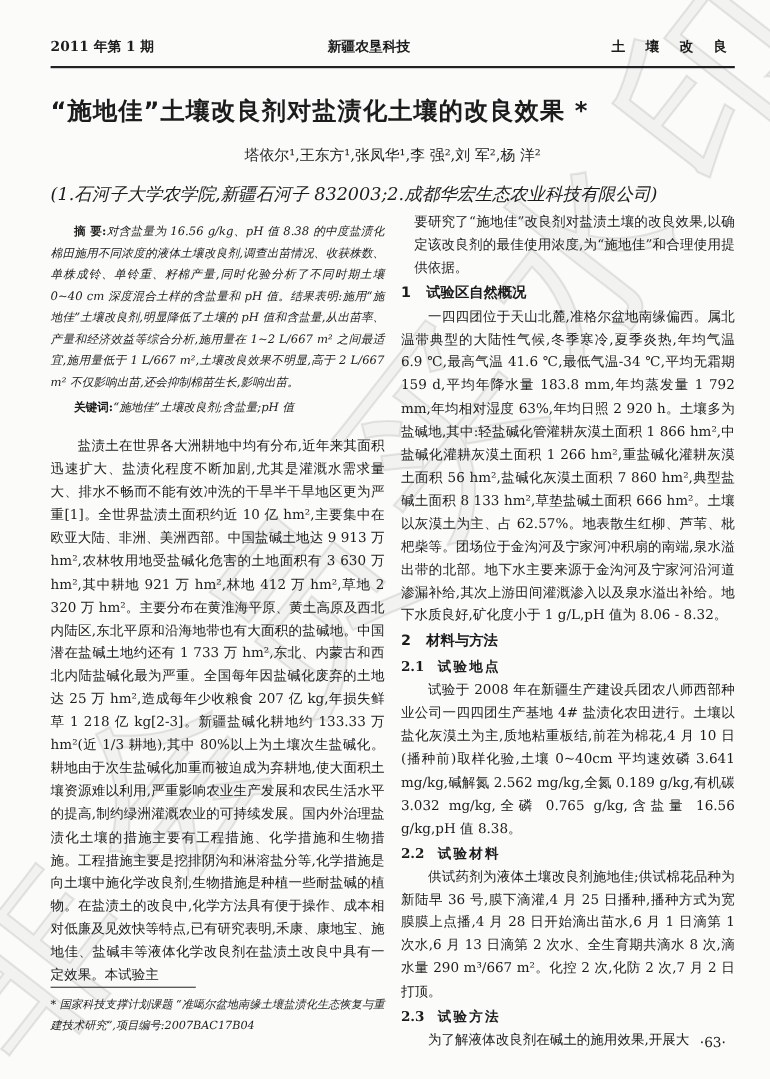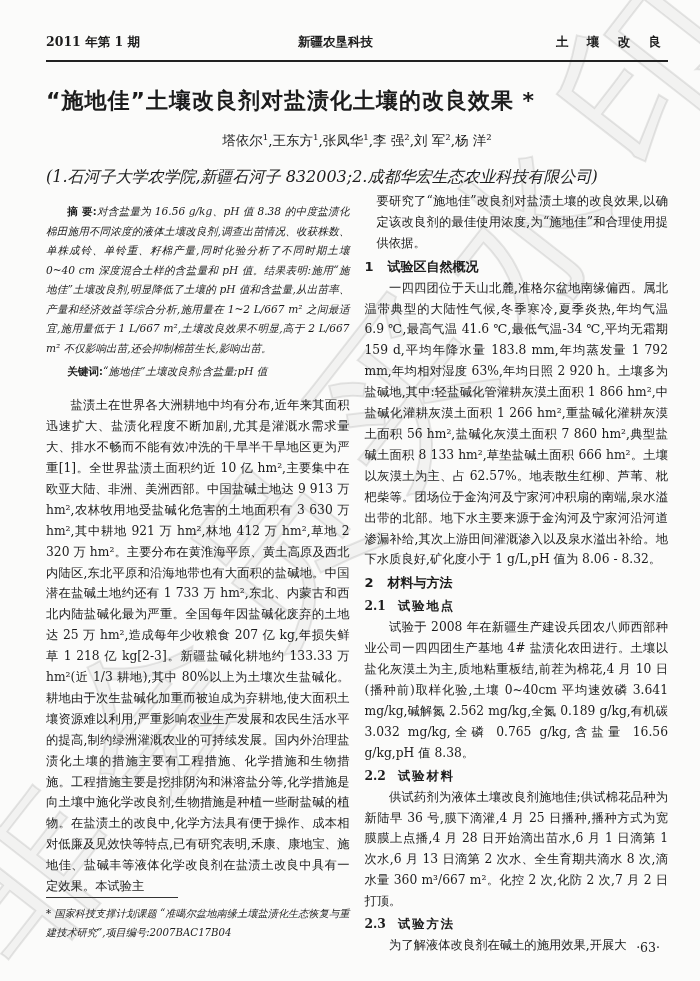--- a/index.html
+++ b/index.html
@@ -101,21 +101,21 @@
       <div class="sec-heading">
         <span class="num">2</span><span>材料与方法</span>
       </div>
       <div class="sub-heading">
         <span class="num">2.1</span><span class="ttl">试验地点</span>
       </div>
       <p class="body-para">试验于 2008 年在新疆生产建设兵团农八师西部种业公司一四四团生产基地 4# 盐渍化农田进行。土壤以盐化灰漠土为主,质地粘重板结,前茬为棉花,4 月 10 日(播种前)取样化验,土壤 0~40cm 平均速效磷 3.641 mg/kg,碱解氮 2.562 mg/kg,全氮 0.189 g/kg,有机碳 3.032 mg/kg,全磷 0.765 g/kg,含盐量 16.56 g/kg,pH 值 8.38。</p>
       <div class="sub-heading">
         <span class="num">2.2</span><span class="ttl">试验材料</span>
       </div>
-      <p class="body-para">供试药剂为液体土壤改良剂施地佳;供试棉花品种为新陆早 36 号,膜下滴灌,4 月 25 日播种,播种方式为宽膜膜上点播,4 月 28 日开始滴出苗水,6 月 1 日滴第 1 次水,6 月 13 日滴第 2 次水、全生育期共滴水 8 次,滴水量 360 m³/667 m²。化控 2 次,化防 2 次,7 月 2 日打顶。</p>
+      <p class="body-para">供试药剂为液体土壤改良剂施地佳;供试棉花品种为新陆早 36 号,膜下滴灌,4 月 25 日播种,播种方式为宽膜膜上点播,4 月 28 日开始滴出苗水,6 月 1 日滴第 1 次水,6 月 13 日滴第 2 次水、全生育期共滴水 8 次,滴水量 290 m³/667 m²。化控 2 次,化防 2 次,7 月 2 日打顶。</p>
       <div class="sub-heading">
         <span class="num">2.3</span><span class="ttl">试验方法</span>
       </div>
       <p class="body-para">为了解液体改良剂在碱土的施用效果,开展大</p>
     </div>
 
   </div>
 </div>
 
 <div class="page-number">·63·</div>

